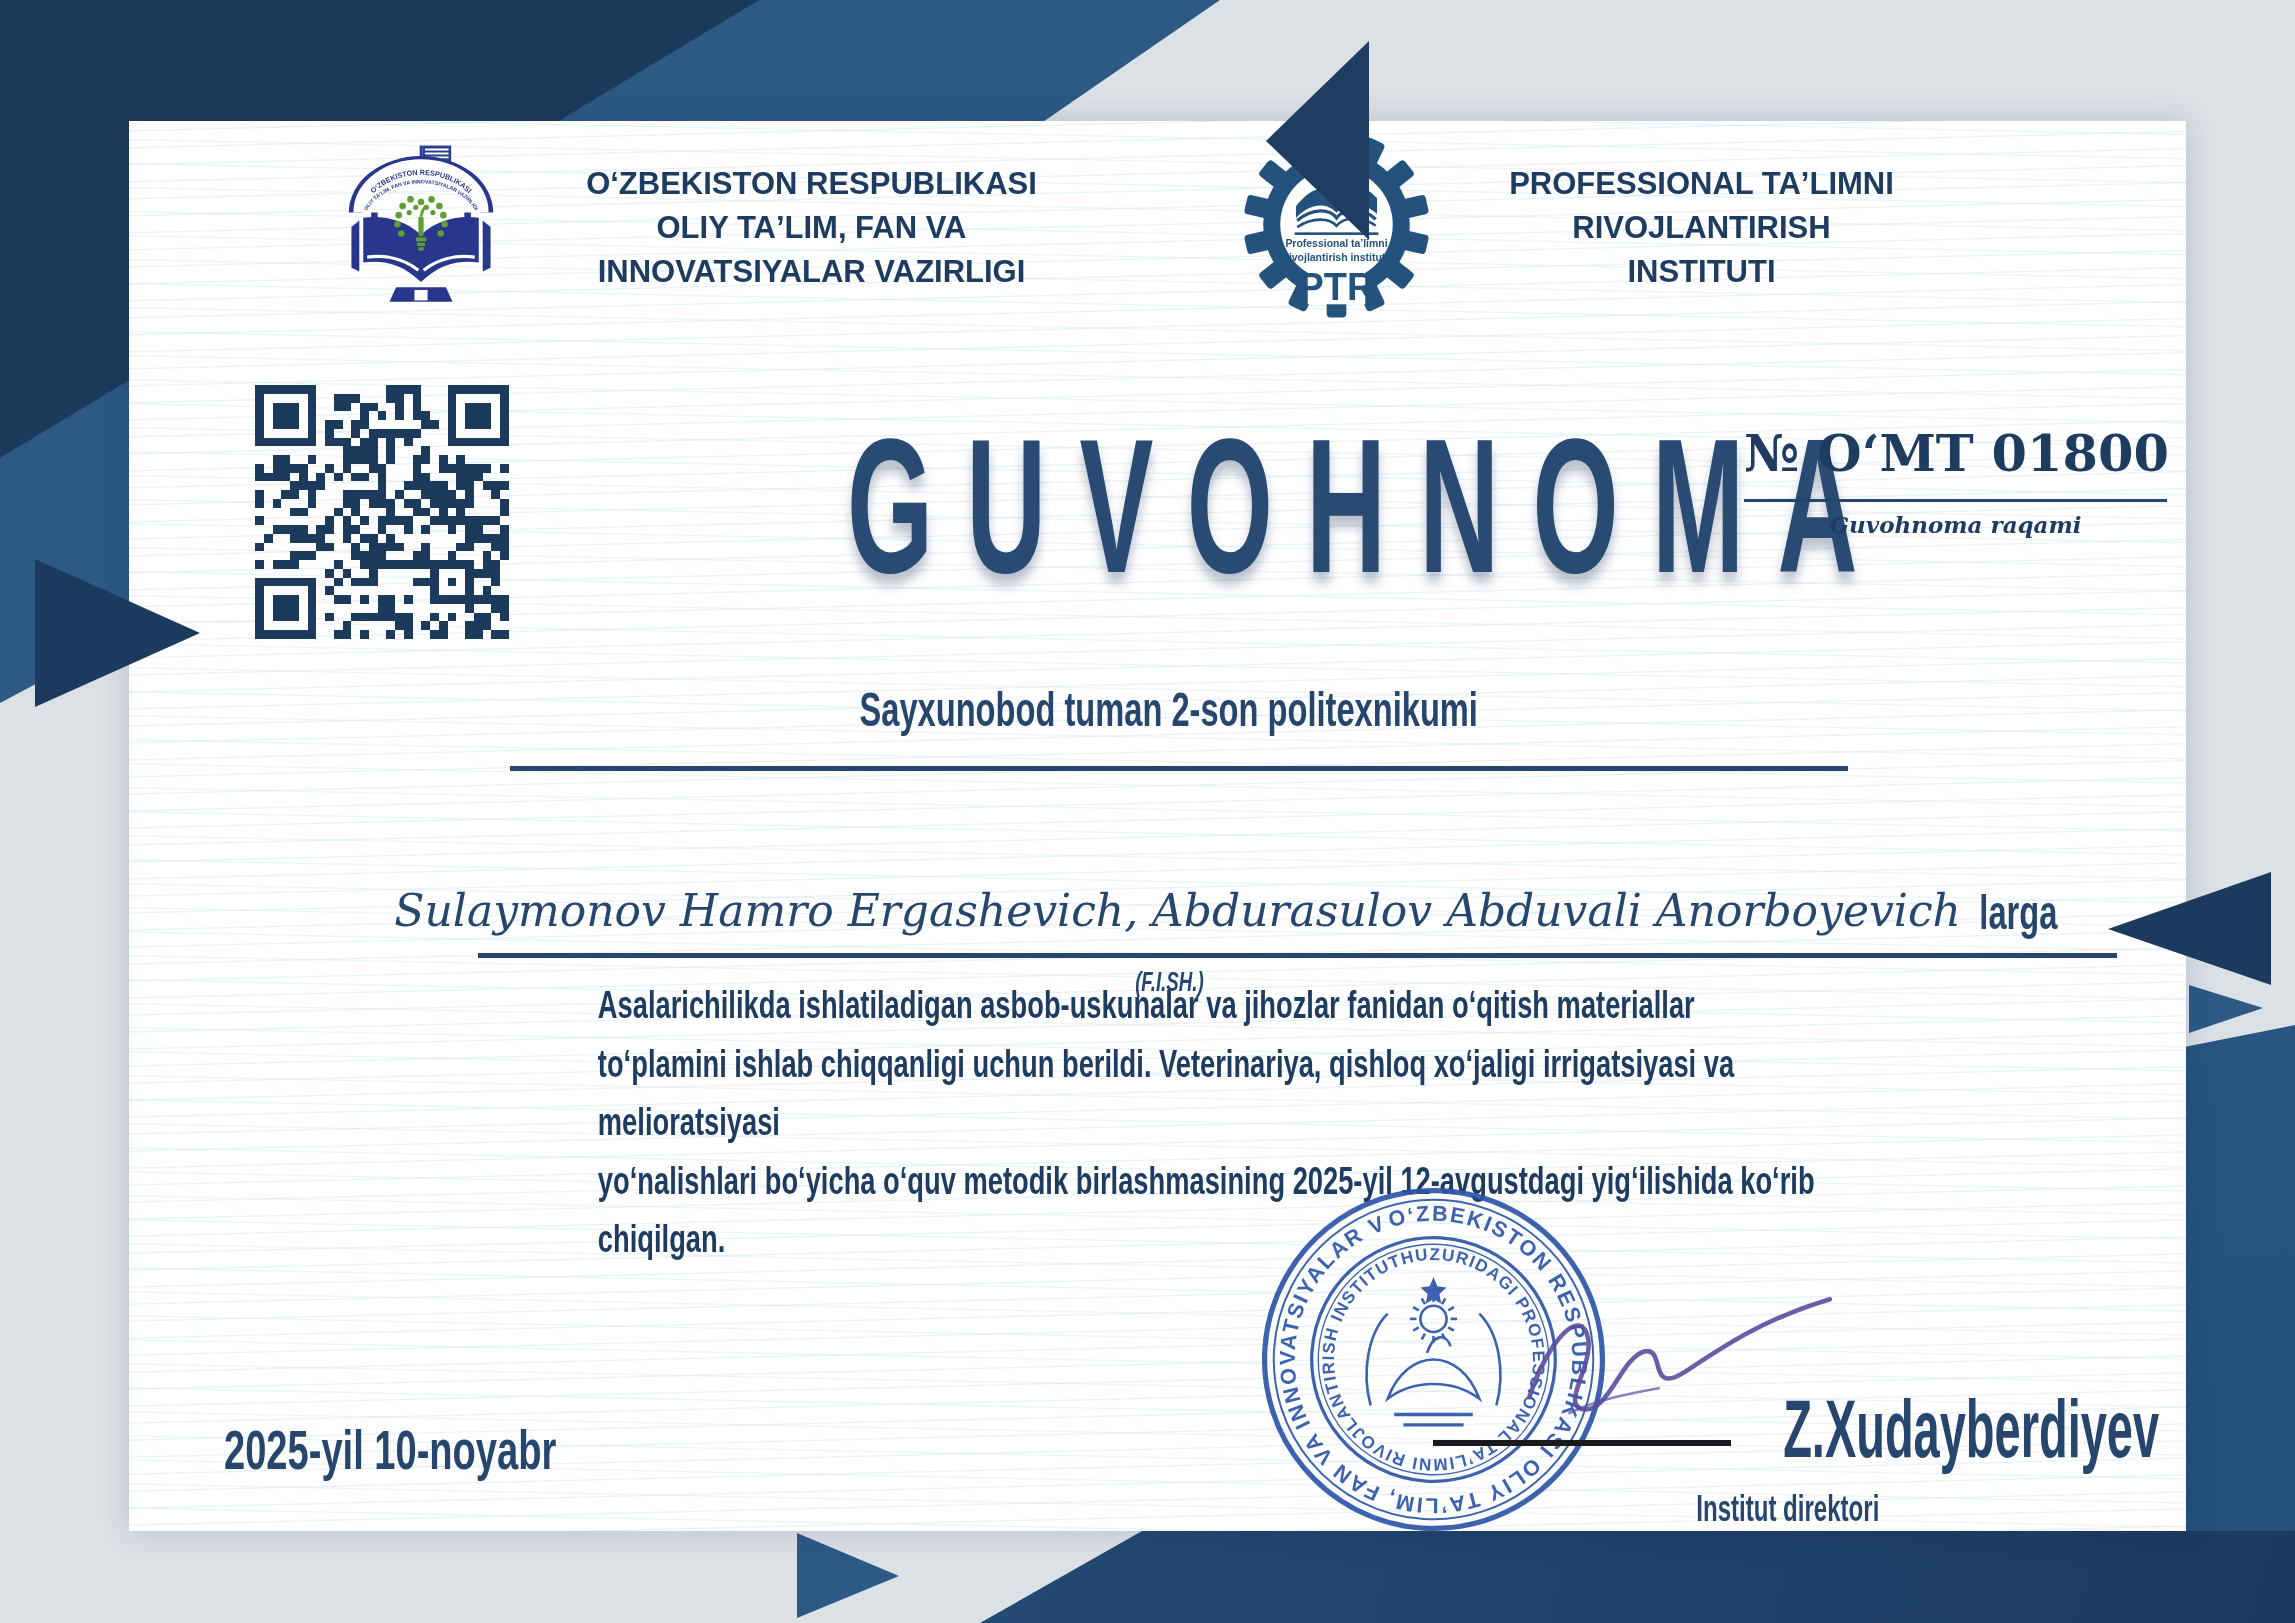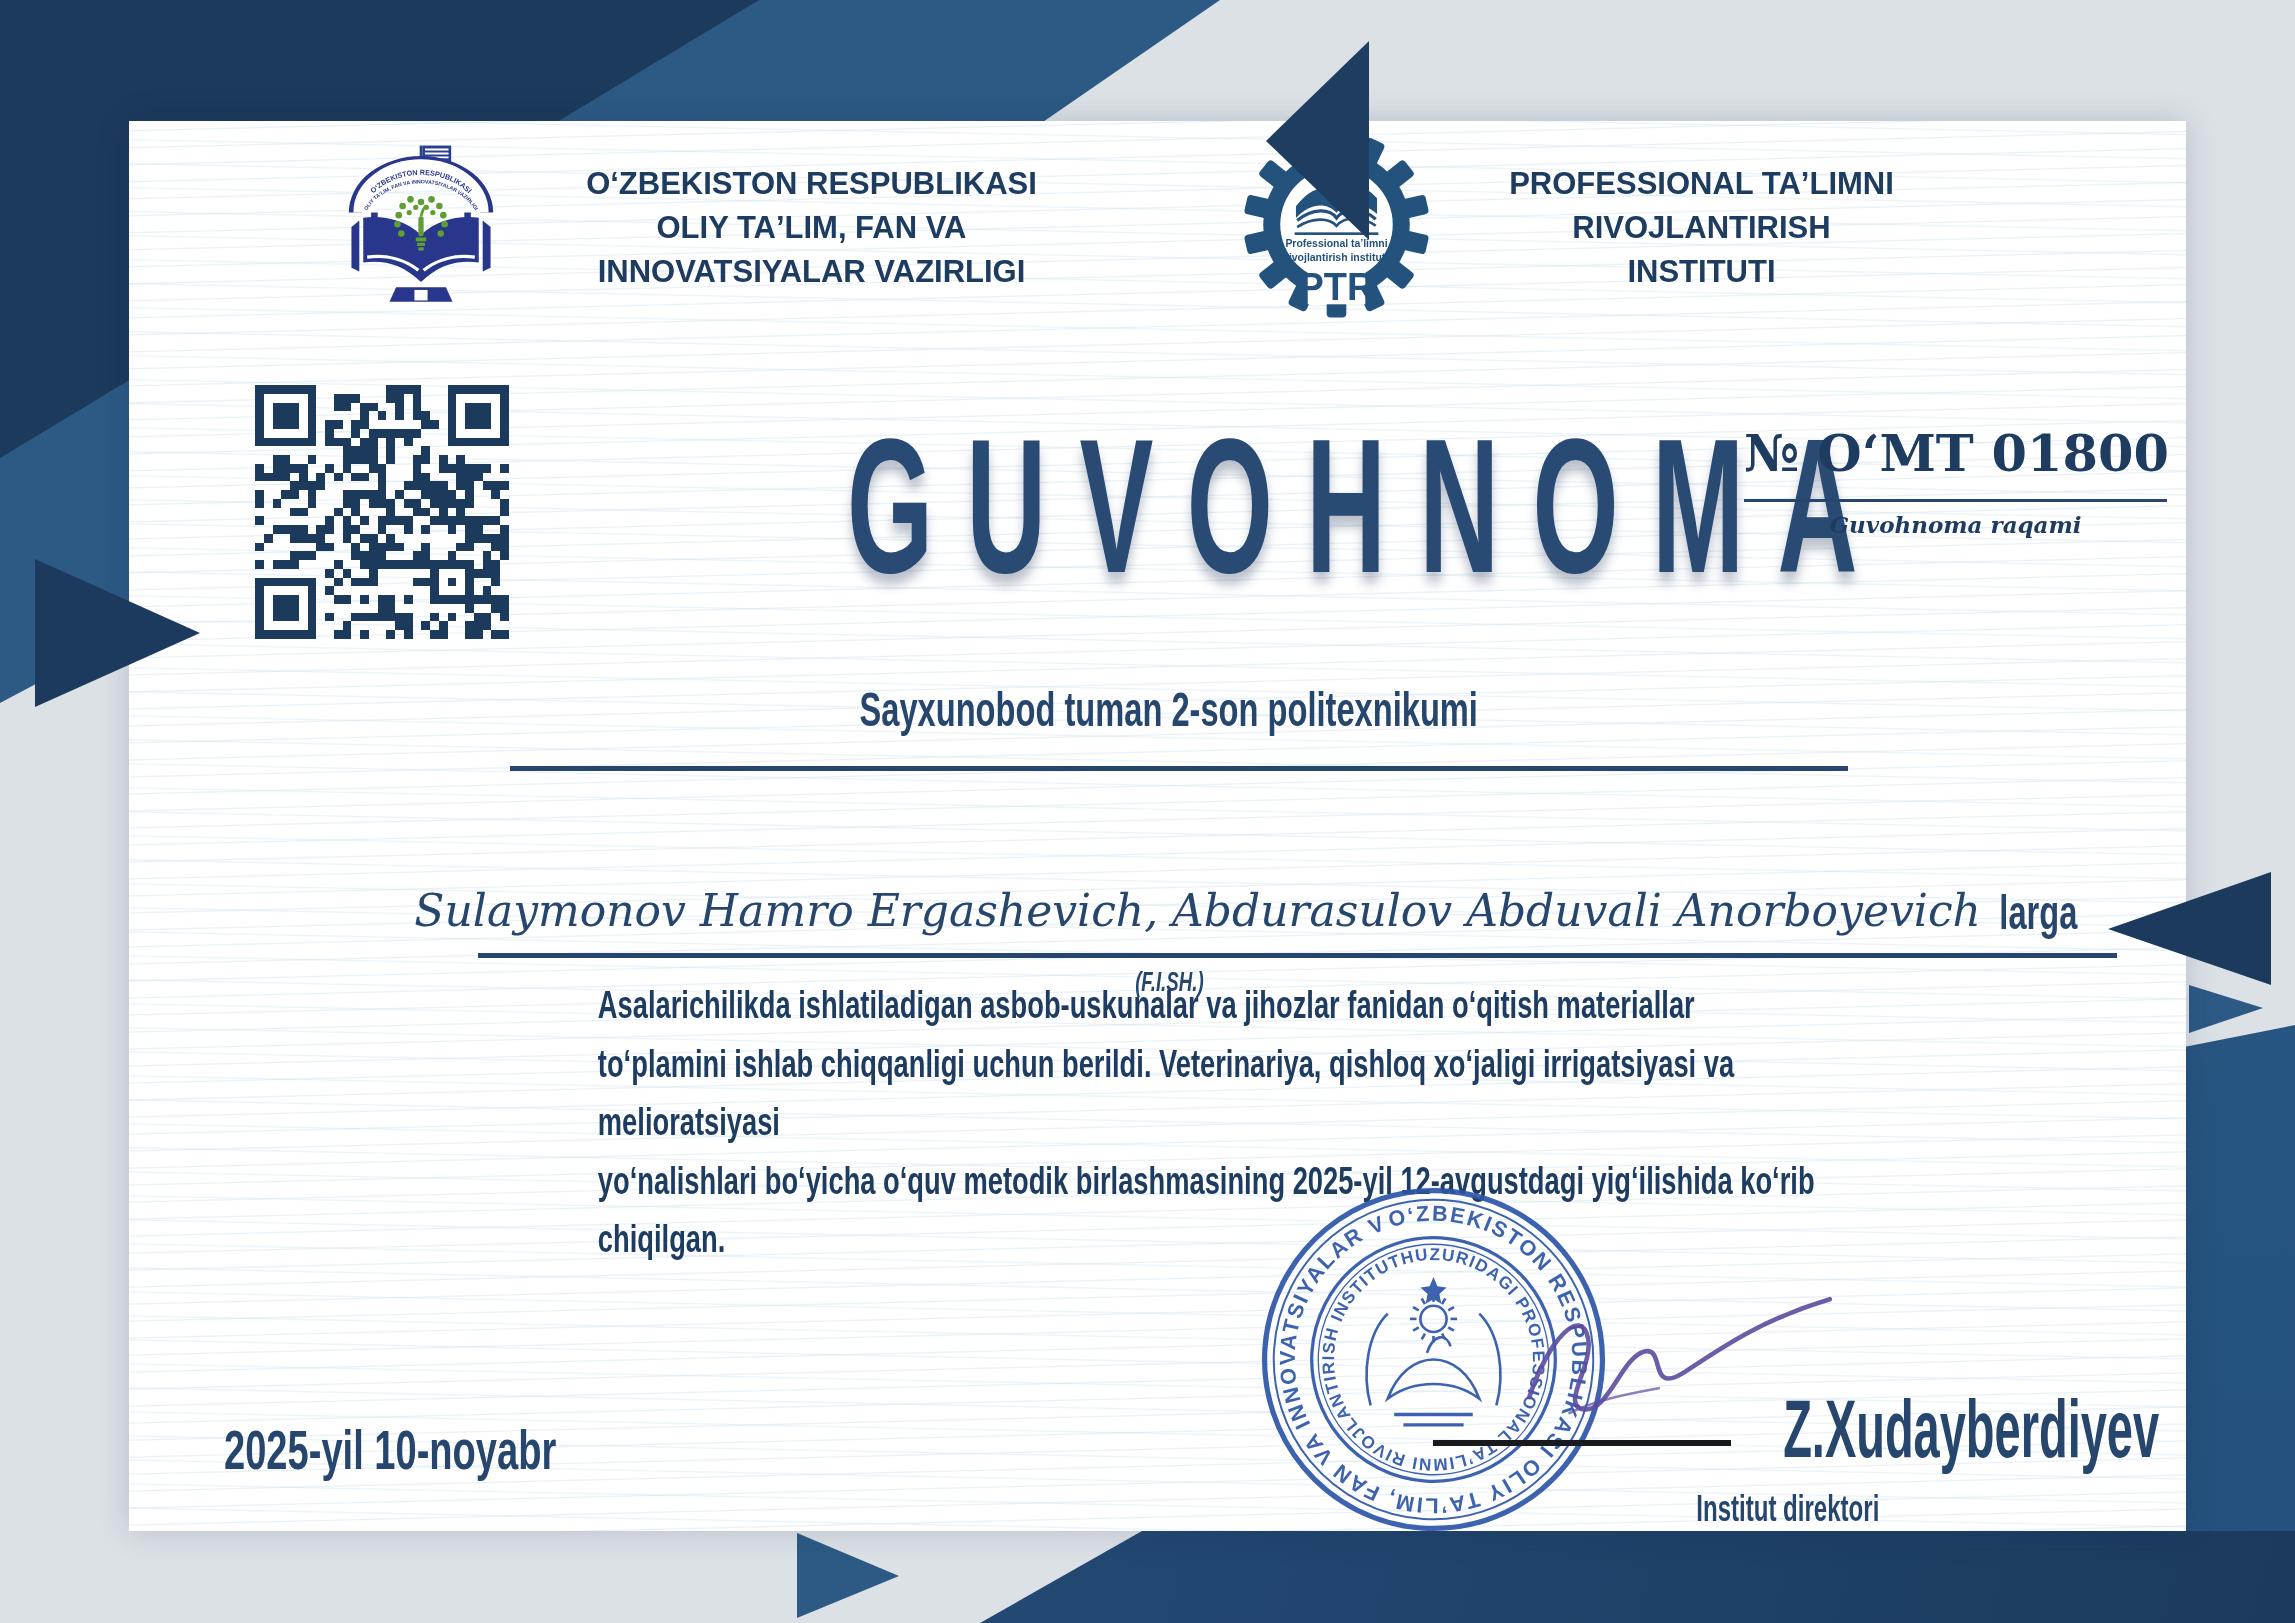--- a/index.html
+++ b/index.html
@@ -41,21 +41,21 @@
   .no-block{left:1615px;top:302px;width:423px;text-align:center;color:#1e3c60;}
   .no-line{font-family:"DejaVu Serif","Liberation Serif",serif;font-weight:bold;font-size:51px;
            border-bottom:3.9px solid #27466e;padding-bottom:16px;white-space:nowrap;}
   .no-cap{font-family:"DejaVu Serif","Liberation Serif",serif;font-style:italic;font-weight:bold;font-size:23px;margin-top:9px;}
 
   .work-wrap{left:255px;top:561px;width:1570px;}
   .work{font-size:48px;font-weight:bold;color:#27466d;}
   .rule{position:absolute;background:#27466e;}
   .cap-it{font-size:30px;font-style:italic;font-weight:bold;color:#27466d;}
 
-  .names-wrap{left:262px;top:764px;width:1688px;white-space:nowrap;margin-left:20px;}
+  .names-wrap{left:262px;top:764px;width:1688px;white-space:nowrap;}
   .names{font-family:"DejaVu Serif","Liberation Serif",serif;font-style:italic;font-size:44px;color:#27466d;}
   .larga{font-size:48px;font-weight:bold;color:#27466d;}
 
   .body-wrap{left:196px;top:855px;width:1819px;text-align:left;}
   .body-text{font-size:39px;font-weight:bold;line-height:1.5;color:#1e3c60;white-space:pre-line;
              display:inline-block;transform:scaleX(0.70);transform-origin:center;}
 
   .date-wrap{left:95px;top:1296px;}
   .date{font-size:56px;font-weight:bold;color:#27466d;}
 

